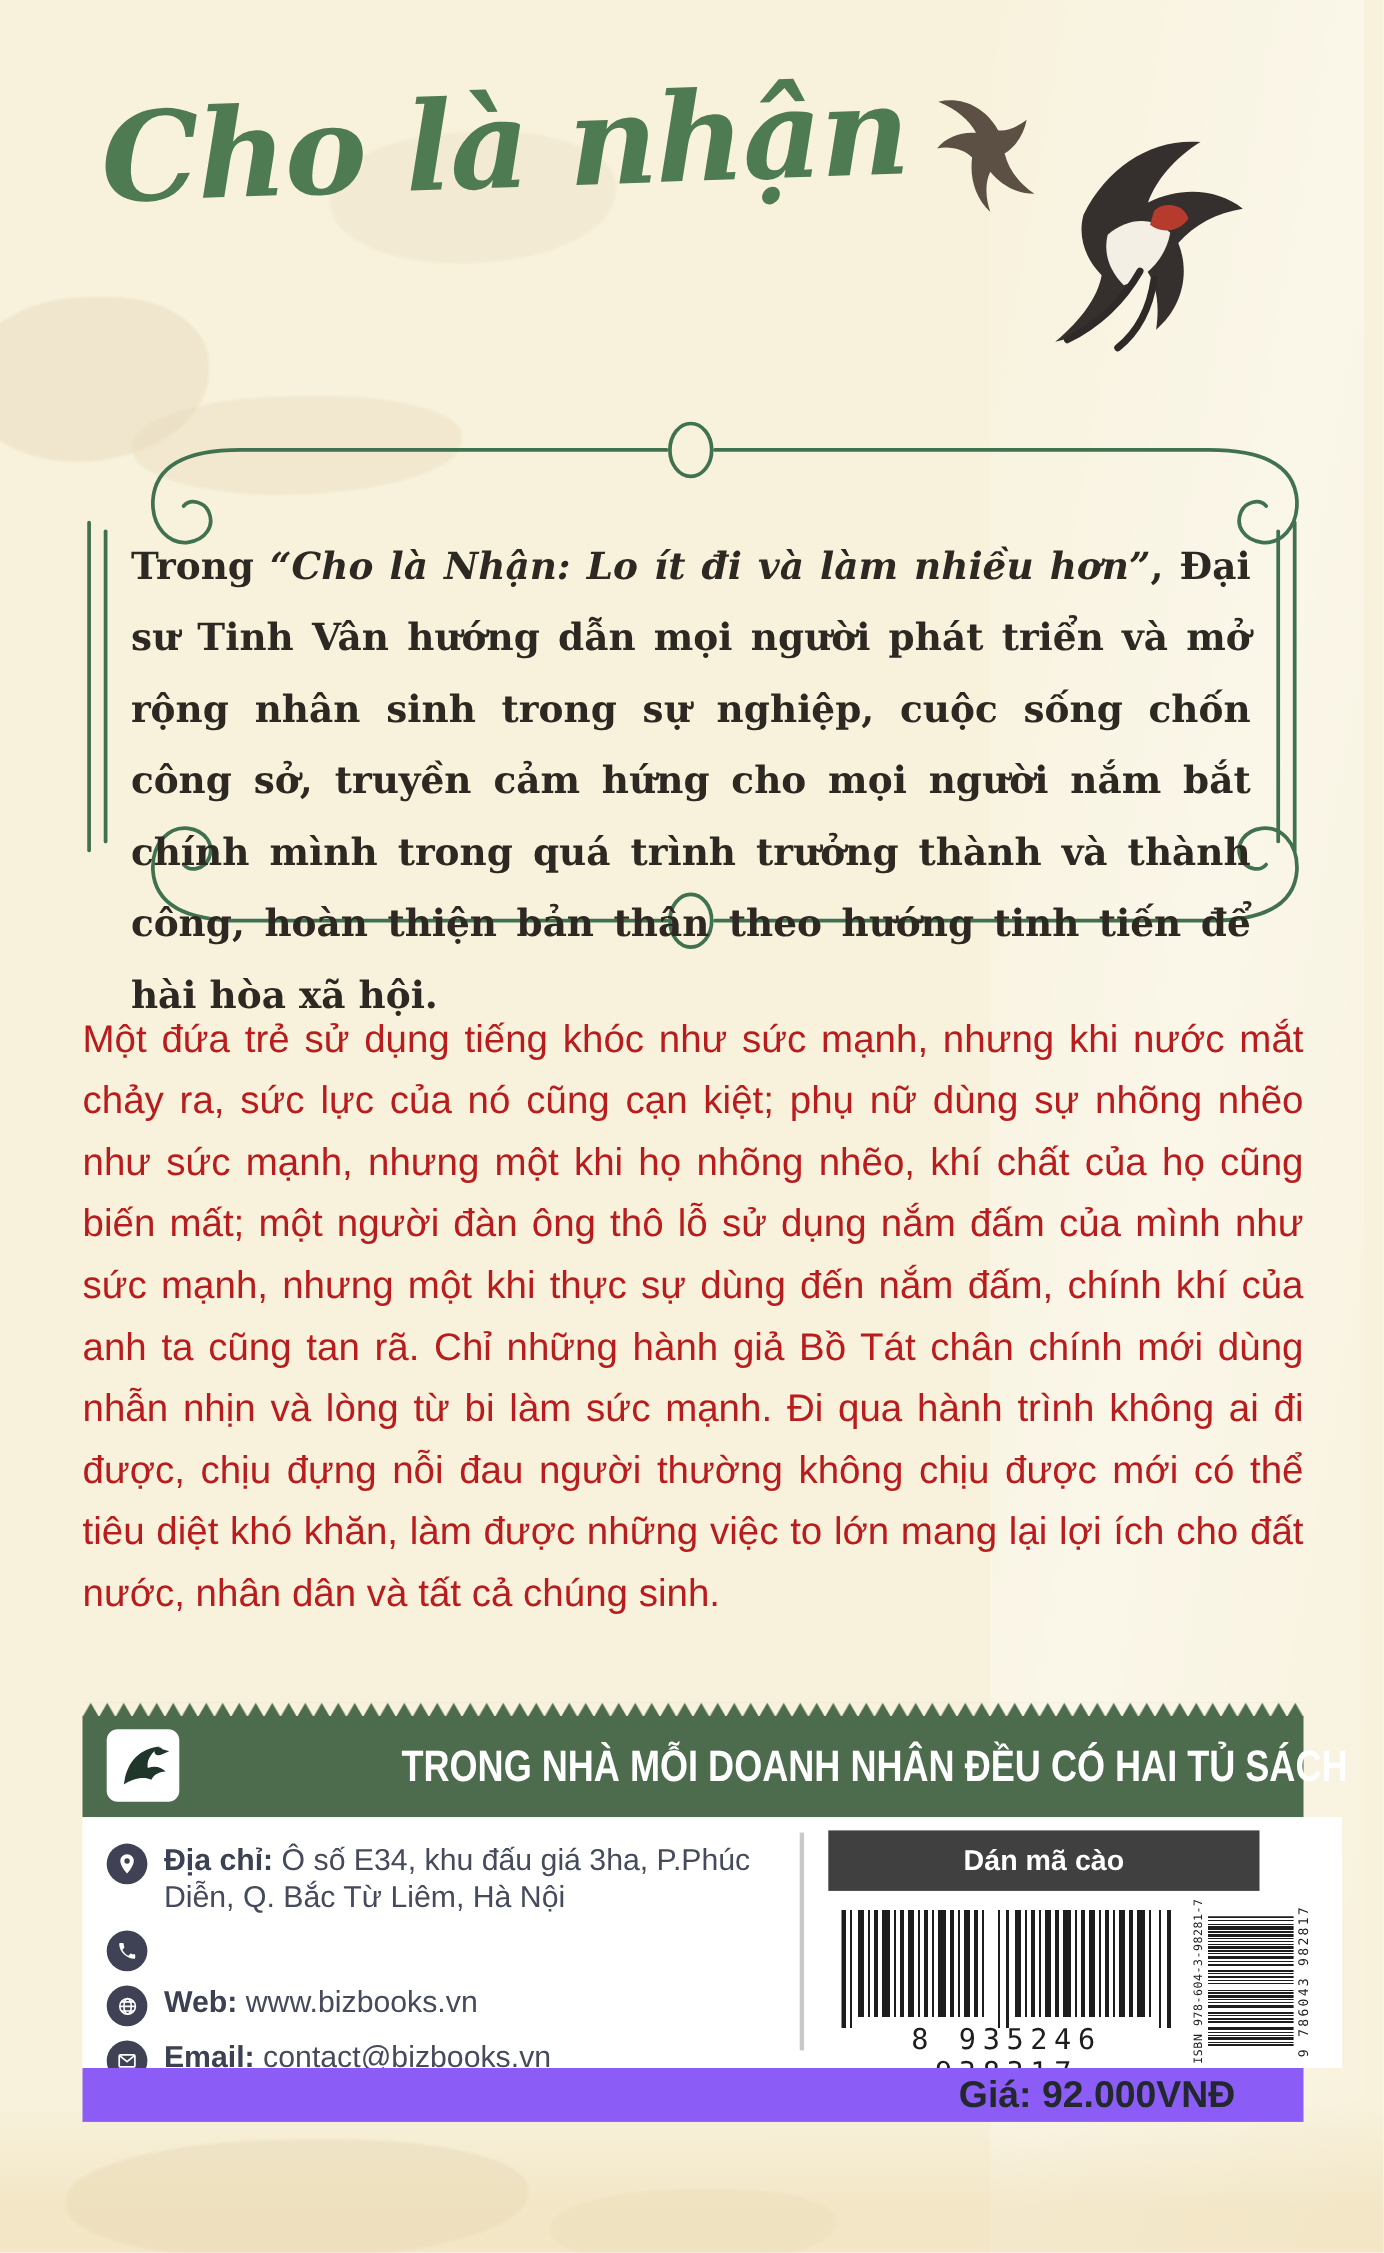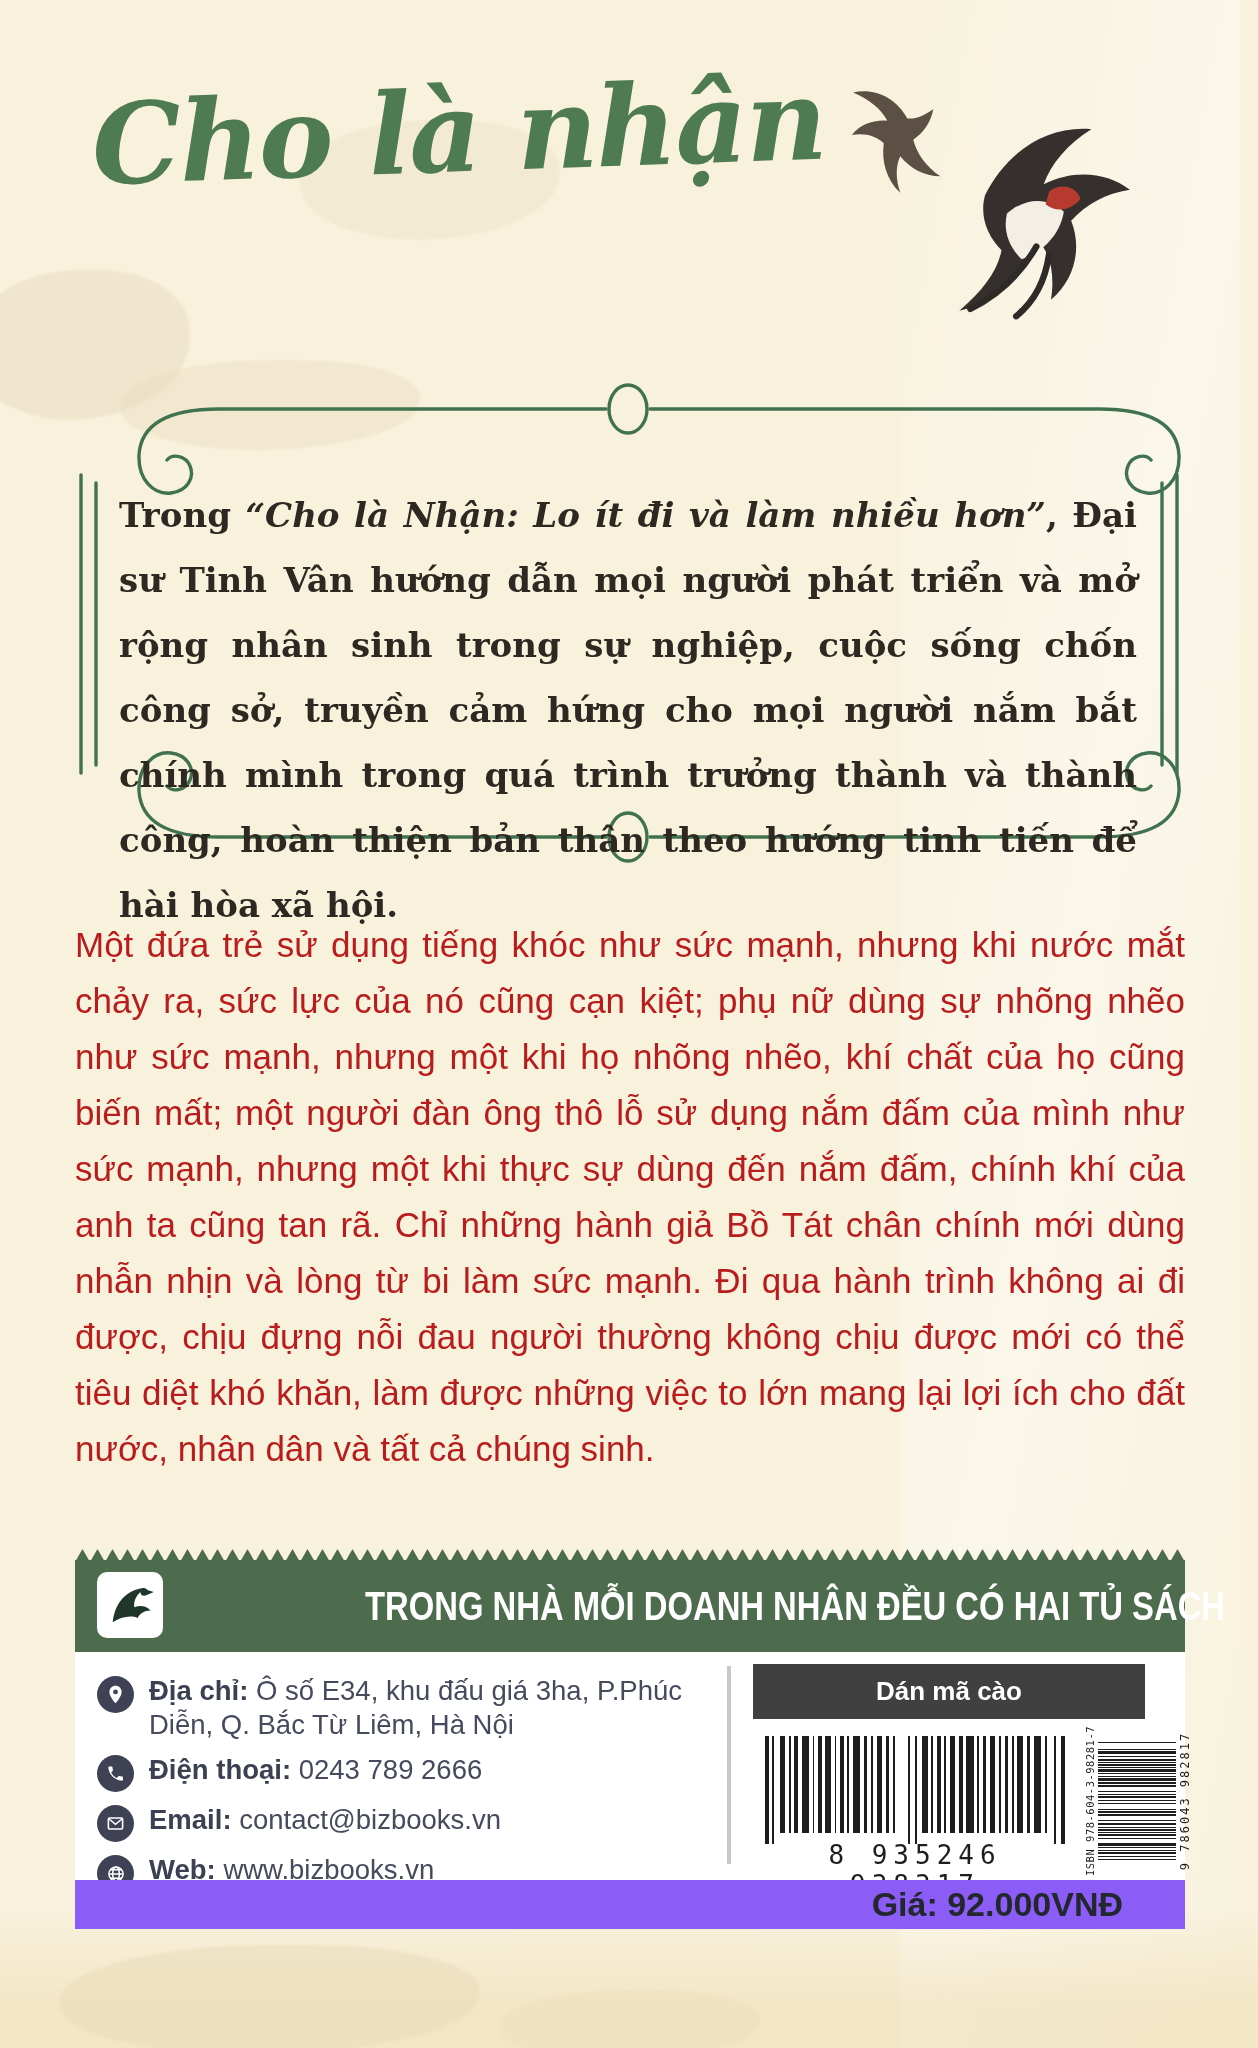--- a/index.html
+++ b/index.html
@@ -53,21 +53,21 @@
   .logo-name{font-size:37px;line-height:38px;letter-spacing:.5px;}
   .logo-name .b{font-weight:bold;}
   .logo-tag{font-size:12.5px;font-weight:bold;letter-spacing:.8px;margin-top:4px;}
   .banner-slogan{
     position:absolute;left:330px;top:0;width:780px;height:92px;
     display:flex;align-items:center;justify-content:center;
     color:#ffffff;font-weight:bold;font-size:40px;white-space:nowrap;
     transform:scaleX(.82);transform-origin:center;
   }
 
-  .card{position:absolute;left:75px;top:1652px;width:1110px;height:228px;background:#ffffff;}
+  .card{position:absolute;left:75px;top:1652px;width:1110px;height:228px;background:#ffffff;padding-left:35px;}
   .card-divider{position:absolute;left:652px;top:14px;width:4px;height:198px;background:#c9c9cc;}
   .contact{position:absolute;left:22px;top:22px;width:620px;}
   .contact-row{display:flex;align-items:flex-start;margin-bottom:11px;}
   .ci{width:37px;height:37px;border-radius:50%;background:#3e4254;flex:0 0 37px;
       display:flex;align-items:center;justify-content:center;margin-right:15px;margin-top:2px;}
   .contact-text{font-size:27.5px;line-height:34px;color:#454a5c;}
   .contact-text .lbl{font-weight:bold;color:#3b4052;}
 
   .scratch-box{position:absolute;left:678px;top:12px;width:392px;height:55px;background:#404040;
       display:flex;align-items:center;justify-content:center;color:#ffffff;font-weight:bold;font-size:26px;}
@@ -175,44 +175,43 @@
             </svg>
         </span>
         <span class="contact-text"><span class="lbl">Địa chỉ</span><span class="lbl">: </span><span>Ô số E34, khu đấu giá 3ha, P.Phúc Diễn, Q. Bắc Từ Liêm, Hà Nội</span></span>
       </div>
       <div class="contact-row">
         <span class="ci">
           <svg viewBox="0 0 24 24" width="19" height="19">
               <path fill="#ffffff" d="M6.6 10.8 c1.5 3 3.9 5.4 6.9 6.9 l2.3-2.3 c.3-.3 .7-.4 1-.2 1.1 .4 2.3 .6 3.6 .6 .6 0 1 .4 1 1 V20 c0 .6-.4 1-1 1 C11.4 21 3 12.6 3 4 c0-.6 .4-1 1-1 h3.2 c.6 0 1 .4 1 1 0 1.2 .2 2.4 .6 3.6 .1 .3 0 .7-.2 1 z"></path>
             </svg>
         </span>
-        <span class="contact-text"><span class="lbl">Điện thoại</span><span class="lbl">: </span><span>0243 789 2666</span></span>
-      </div>
-      <div class="contact-row">
-        <span class="ci">
-          <svg viewBox="0 0 24 24" width="19" height="19">
-              <g fill="none" stroke="#ffffff" stroke-width="2">
-                <rect x="3" y="5" width="18" height="14" rx="1.5"></rect>
-                <path d="M3.5 6 L12 13 L20.5 6"></path>
-              </g>
-            </svg>
-        </span>
-        <span class="contact-text"><span class="lbl">Email</span><span class="lbl">: </span><span>contact@bizbooks.vn</span></span>
       </div>
       <div class="contact-row">
         <span class="ci">
           <svg viewBox="0 0 24 24" width="20" height="20">
               <g fill="none" stroke="#ffffff" stroke-width="1.8">
                 <circle cx="12" cy="12" r="8.5"></circle>
                 <ellipse cx="12" cy="12" rx="4" ry="8.5"></ellipse>
                 <path d="M3.5 12 h17 M5 7 h14 M5 17 h14"></path>
               </g>
             </svg>
         </span>
         <span class="contact-text"><span class="lbl">Web</span><span class="lbl">: </span><span>www.bizbooks.vn</span></span>
+      </div>
+      <div class="contact-row">
+        <span class="ci">
+          <svg viewBox="0 0 24 24" width="19" height="19">
+              <g fill="none" stroke="#ffffff" stroke-width="2">
+                <rect x="3" y="5" width="18" height="14" rx="1.5"></rect>
+                <path d="M3.5 6 L12 13 L20.5 6"></path>
+              </g>
+            </svg>
+        </span>
+        <span class="contact-text"><span class="lbl">Email</span><span class="lbl">: </span><span>contact@bizbooks.vn</span></span>
       </div>
     </div>
 
     <div class="scratch-box">Dán mã cào</div>
 
     <div class="barcode-wrap">
       <svg viewBox="0 0 164 100" preserveAspectRatio="none" shape-rendering="crispEdges">
         <g fill="#1d1d1d">
           <rect x="0" width="2" height="100"></rect>
             <rect x="4" width="1" height="100"></rect>

